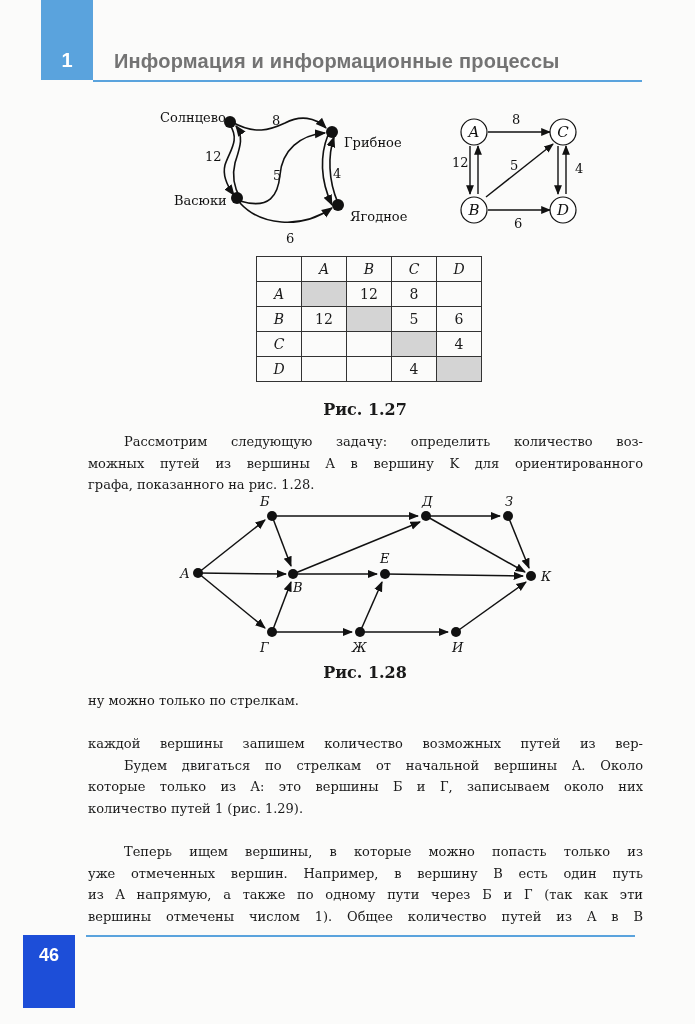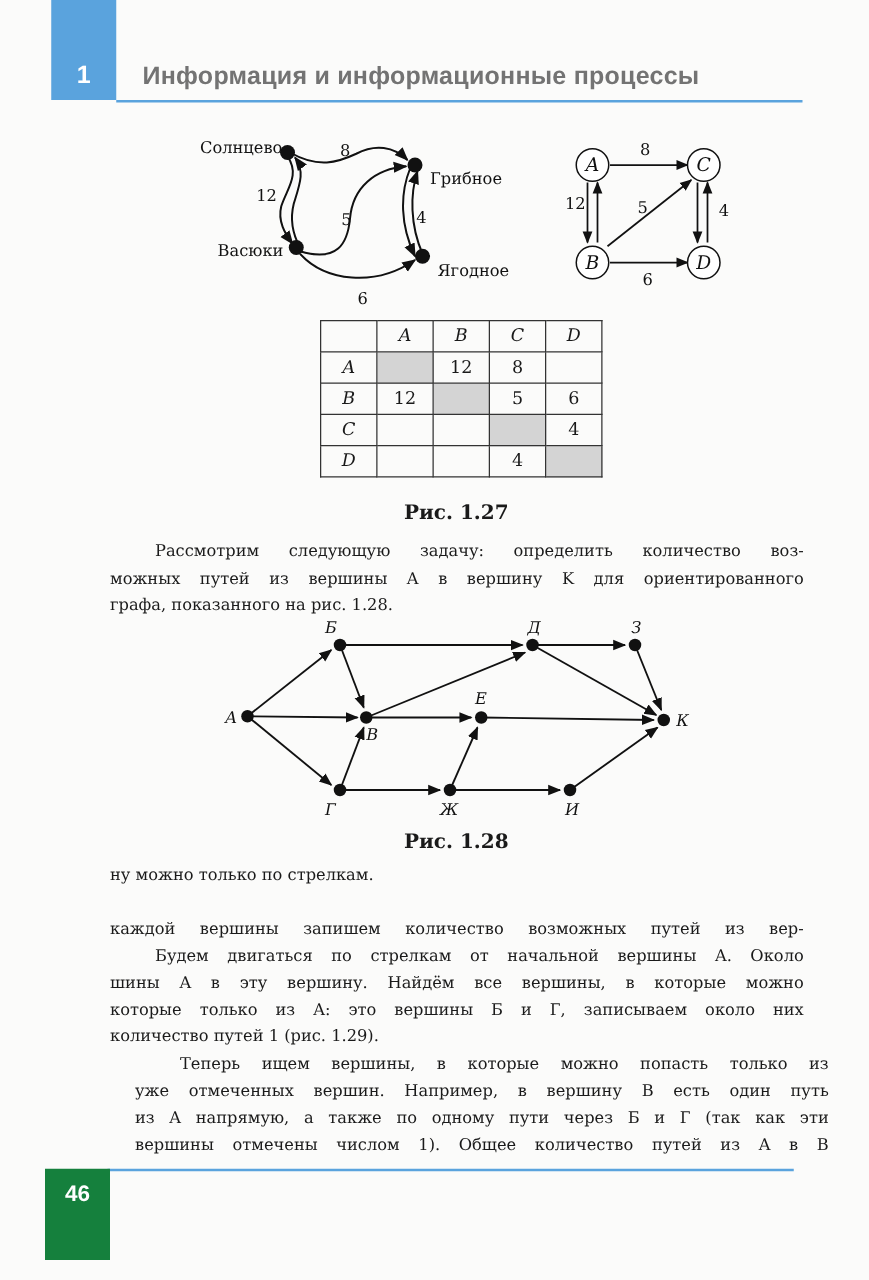--- a/index.html
+++ b/index.html
@@ -19,21 +19,21 @@
   }
   .header-title {
     position:absolute; left:114px; top:50px;
     font-family:"Liberation Sans",sans-serif; font-weight:bold; font-size:20px;
     color:#737373; letter-spacing:0.2px;
   }
   .header-line {
     position:absolute; left:93px; top:80px; width:549px; height:2px; background:#5aa3dd;
   }
   .tab-bottom {
-    position:absolute; left:36px; top:935px; width:52px; height:73px; background:#15803d;
+    position:absolute; left:23px; top:935px; width:52px; height:73px; background:#1d4ed8;
   }
   .tab-bottom .num {
     position:absolute; left:0; right:0; top:10px; text-align:center;
     color:#ffffff; font-family:"Liberation Sans",sans-serif; font-weight:bold; font-size:18px;
   }
   .footer-line {
     position:absolute; left:86px; top:935px; width:549px; height:2px; background:#5aa3dd;
   }
   svg text { font-family:"DejaVu Serif","Liberation Serif",serif; }
   .fig { position:absolute; }
@@ -233,26 +233,25 @@
 
 <div class="caption" style="left:300px;top:663px;width:130px;">Рис. 1.28</div>
 
 <div class="para" style="top:690px;">
   <span class="line last">ну можно только по стрелкам.</span>
 </div>
 
 <div class="para" style="top:733px;">
   <span class="line">каждой вершины запишем количество возможных путей из вер-</span>
   <span class="line"><span class="indent"></span><span>Будем двигаться по стрелкам от начальной вершины A. Около</span></span>
-  <span class="line">шины A в эту вершину. Найдём все вершины, в которые можно</span>
   <span class="line">которые только из A: это вершины Б и Г, записываем около них</span>
   <span class="line last">количество путей 1 (рис. 1.29).</span>
 </div>
 
-<div class="para" style="top:841px;margin-left:20px;">
+<div class="para" style="top:841px;">
   <span class="line"><span class="indent"></span><span>Теперь ищем вершины, в которые можно попасть только из</span></span>
   <span class="line">уже отмеченных вершин. Например, в вершину В есть один путь</span>
   <span class="line">из A напрямую, а также по одному пути через Б и Г (так как эти</span>
   <span class="line">вершины отмечены числом 1). Общее количество путей из A в В</span>
 </div>
 
 <div class="footer-line"></div>
 <div class="tab-bottom">
   <span class="num">46</span>
 </div>

